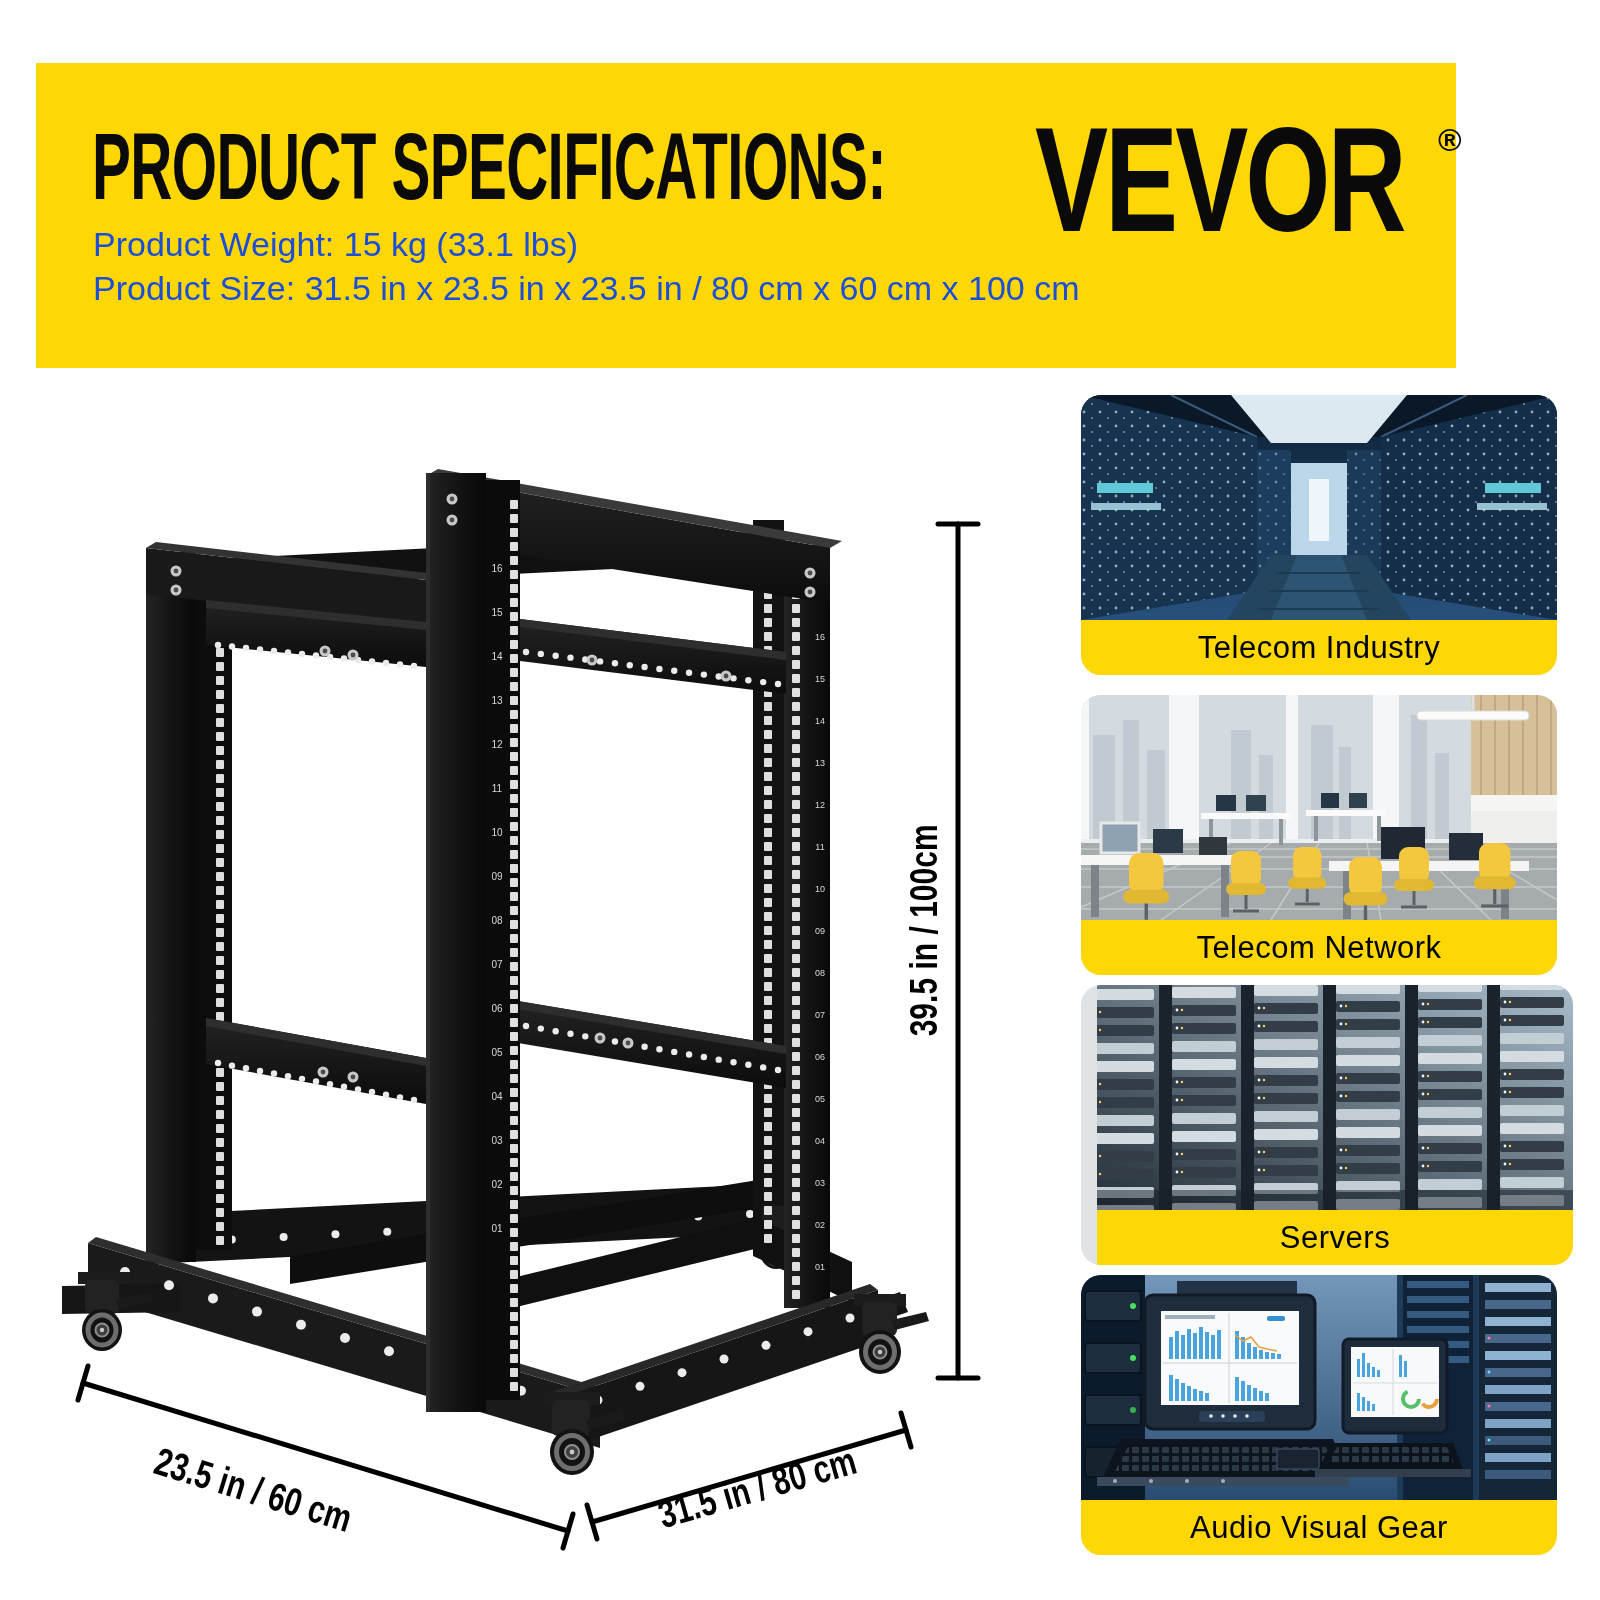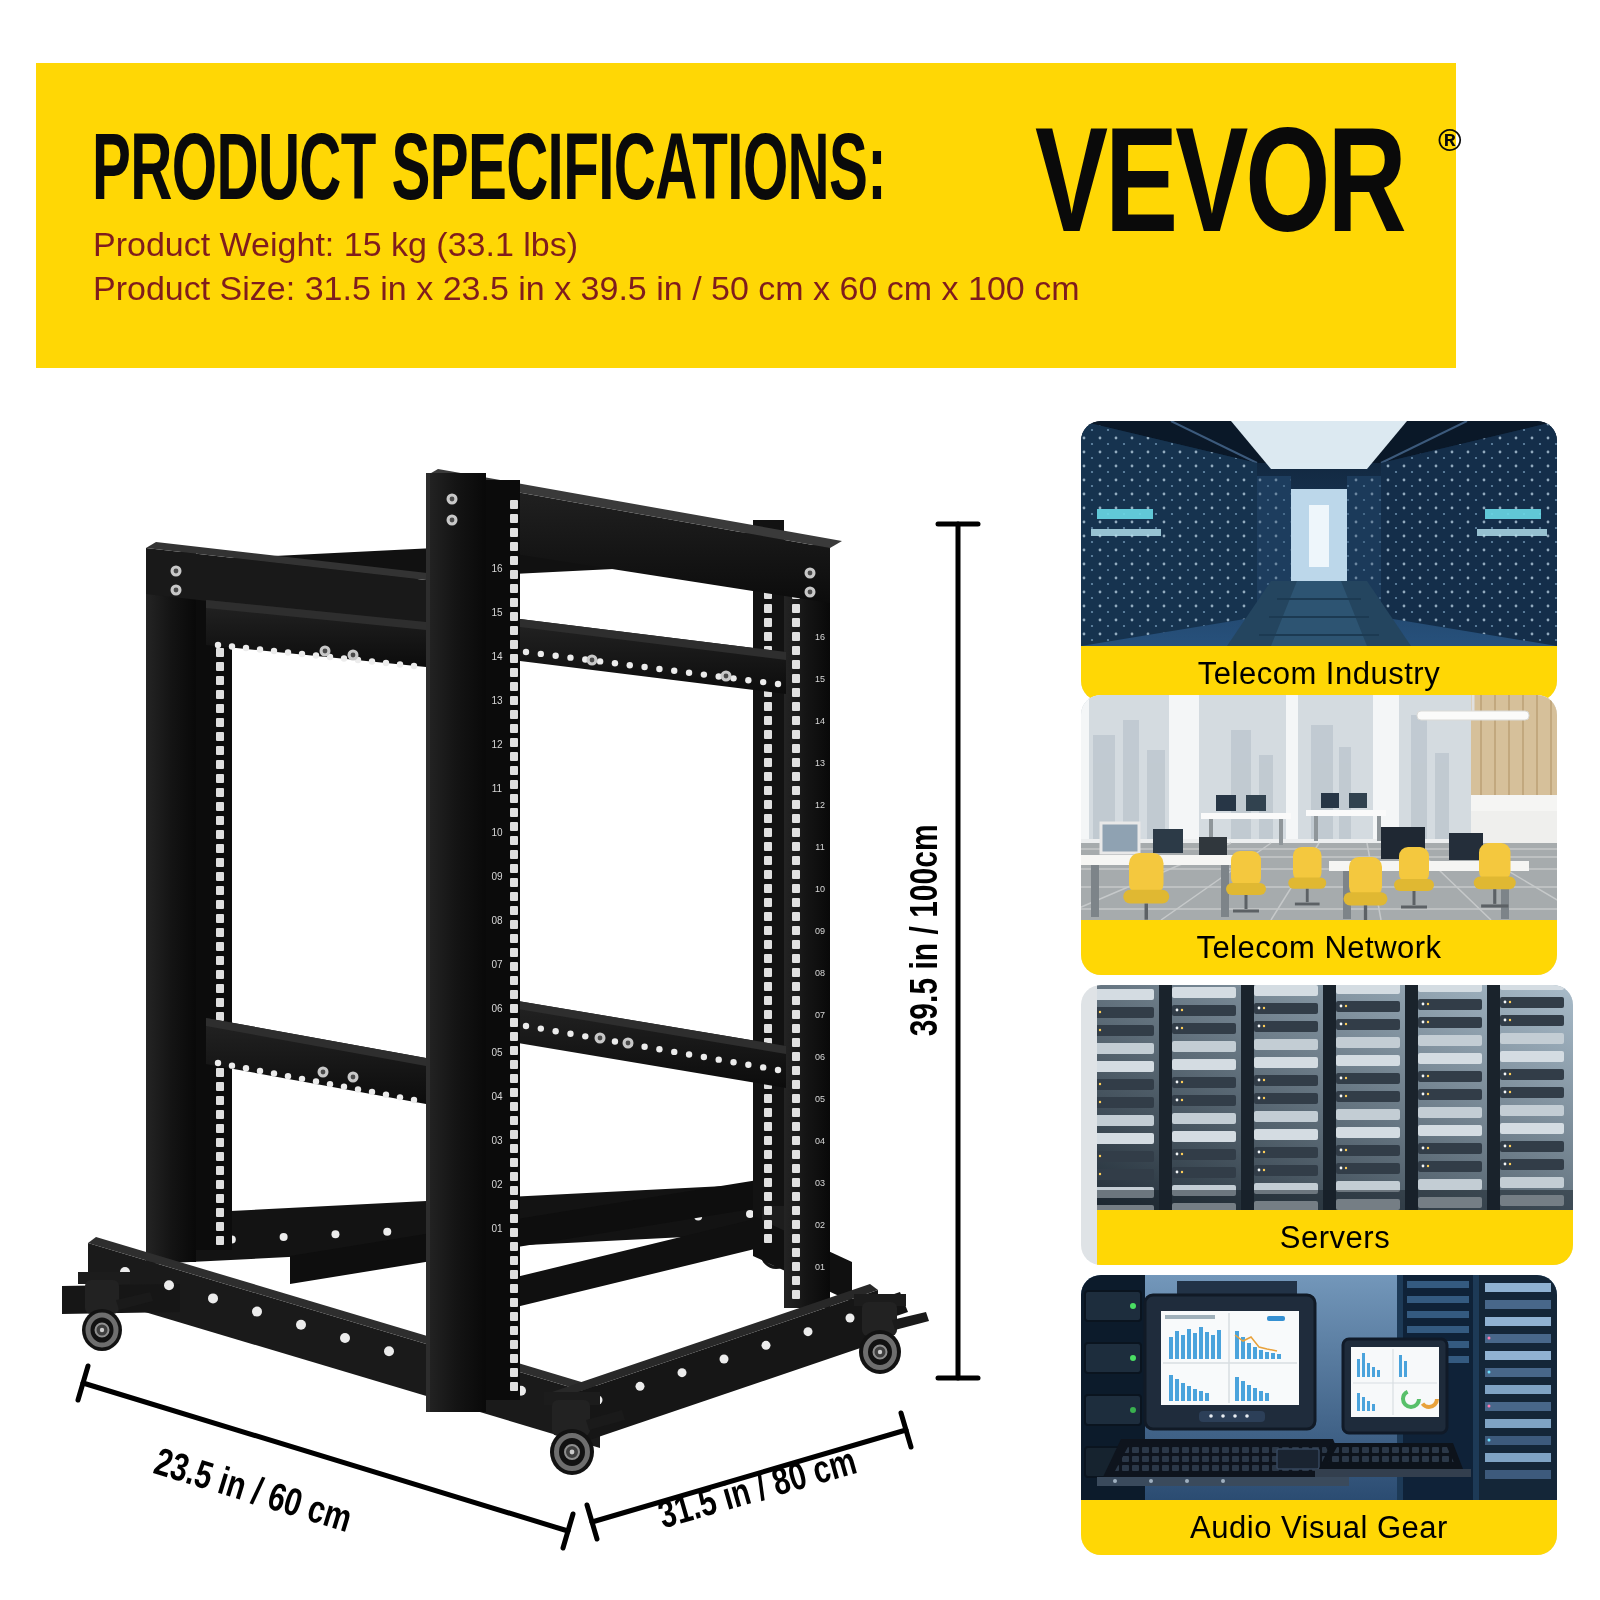--- a/index.html
+++ b/index.html
@@ -9,21 +9,21 @@
   }
   .abs{position:absolute;}
   
   #banner{left:36px;top:63px;width:1420px;height:305px;background:#FFD705;}
   #banner-title{
     left:92px;top:120px;font-size:94px;font-weight:800;color:#0a0a0a;
     line-height:1;letter-spacing:-1px;transform:scaleX(0.62);transform-origin:left top;
     white-space:nowrap;
   }
   .banner-line{
-    left:93px;font-size:34px;color:#7f1d1d;white-space:nowrap;letter-spacing:0;
+    left:93px;font-size:34px;color:#1d4ed8;white-space:nowrap;letter-spacing:0;
   }
   #banner-line1{top:225px;}
   #banner-line2{top:269px;}
   #brand{
     left:1035px;top:106px;font-size:148px;font-weight:900;color:#0a0a0a;line-height:1;
     transform:scaleX(0.74);transform-origin:left top;letter-spacing:-4px;white-space:nowrap;
   }
   #brand-reg{left:1438px;top:122px;font-size:32px;font-weight:700;color:#0a0a0a;}
   
   .dim-label{
@@ -32,36 +32,36 @@
   }
   .dim-label span{display:inline-block;transform:scaleX(0.77);font-size:39px;letter-spacing:0;}
   #dim-height{left:774px;top:906px;width:300px;transform:rotate(-90deg);}
   #dim-depth{left:93px;top:1466px;width:320px;transform:rotate(17deg);}
   #dim-width{left:597px;top:1464px;width:320px;transform:rotate(-16deg);}
   
   .card{
     left:1081px;width:476px;height:280px;border-radius:20px;overflow:hidden;
     background:#dfe3e6;
   }
-  #card-0{top:421px;} #card-1{top:695px;} #card-2{top:985px;padding-left:16px;} #card-3{top:1275px;text-align:right;}
+  #card-0{top:395px;} #card-1{top:695px;} #card-2{top:985px;padding-left:16px;} #card-3{top:1275px;text-align:right;}
   .scene{width:476px;height:225px;display:block;}
   .scene svg{display:block;}
   .card-band{
     width:100%;height:55px;background:#FFD705;display:flex;align-items:center;justify-content:center;
   }
   .card-band span{font-size:31px;color:#000;font-weight:400;letter-spacing:0.5px;}
   #rack-svg{left:0;top:380px;}
 </style>
 </head>
 <body>
 
 <div id="banner" class="abs"></div>
 <div id="banner-title" class="abs">PRODUCT SPECIFICATIONS:</div>
 <div id="banner-line1" class="abs banner-line">Product Weight: 15 kg (33.1 lbs)</div>
-<div id="banner-line2" class="abs banner-line">Product Size: 31.5 in x 23.5 in x 39.5 in / 50 cm x 60 cm x 100 cm</div>
+<div id="banner-line2" class="abs banner-line">Product Size: 31.5 in x 23.5 in x 23.5 in / 80 cm x 60 cm x 100 cm</div>
 <div id="brand" class="abs">VEVOR</div>
 <div id="brand-reg" class="abs">®</div>
 
 <svg id="rack-svg" class="abs" width="1010" height="1220" viewBox="0 380 1010 1220">
   <defs>
     <linearGradient id="postG" x1="0" y1="0" x2="1" y2="0">
       <stop offset="0" stop-color="#242424"></stop>
         <stop offset="0.5" stop-color="#141414"></stop>
         <stop offset="1" stop-color="#090909"></stop>
     </linearGradient>

